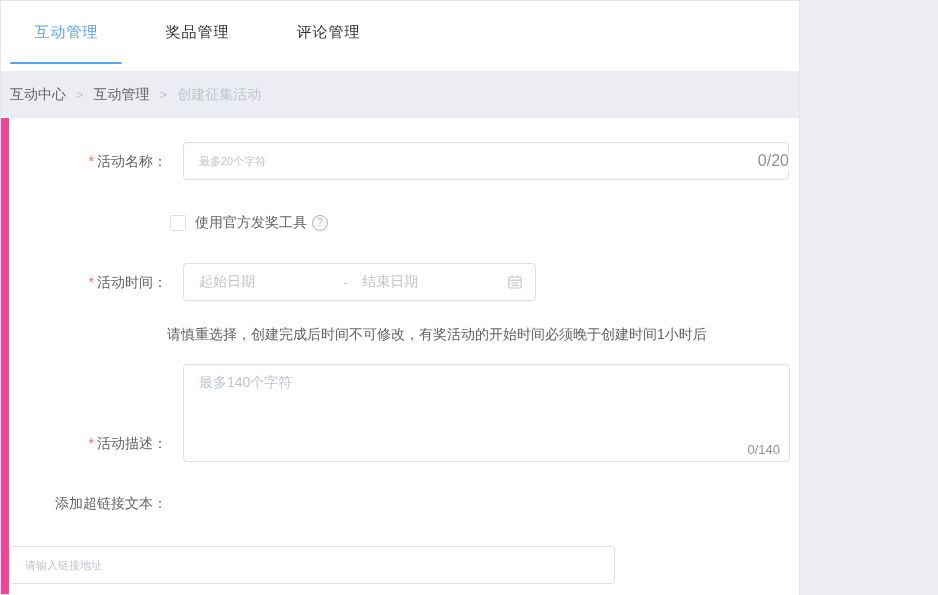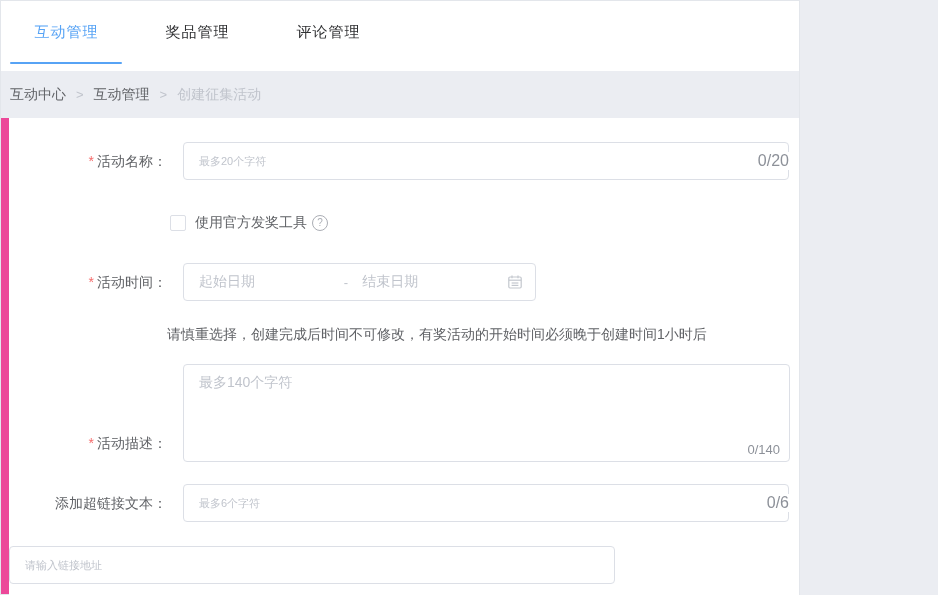--- a/index.html
+++ b/index.html
@@ -172,24 +172,20 @@
     <div class="row row-desc">
       <div class="flabel"><span class="req">*</span><span>活动描述：</span></div>
       <div class="ctl">
         <textarea class="txt-area" placeholder="最多140个字符" style=""></textarea>
         <span class="counter-bottom">0/140</span>
       </div>
     </div>
 
     <div class="row row-link">
       <div class="flabel"><span>添加超链接文本：</span></div>
-      <div class="ctl">
-        <input class="txt-input" type="text" placeholder="最多6个字符" style="">
-        <span class="counter">0/6</span>
-      </div>
     </div>
 
     <div class="row row-url">
       <div class="ctl">
         <input class="txt-input" type="text" placeholder="请输入链接地址" style="">
       </div>
     </div>
 
   </div>
 </div>

